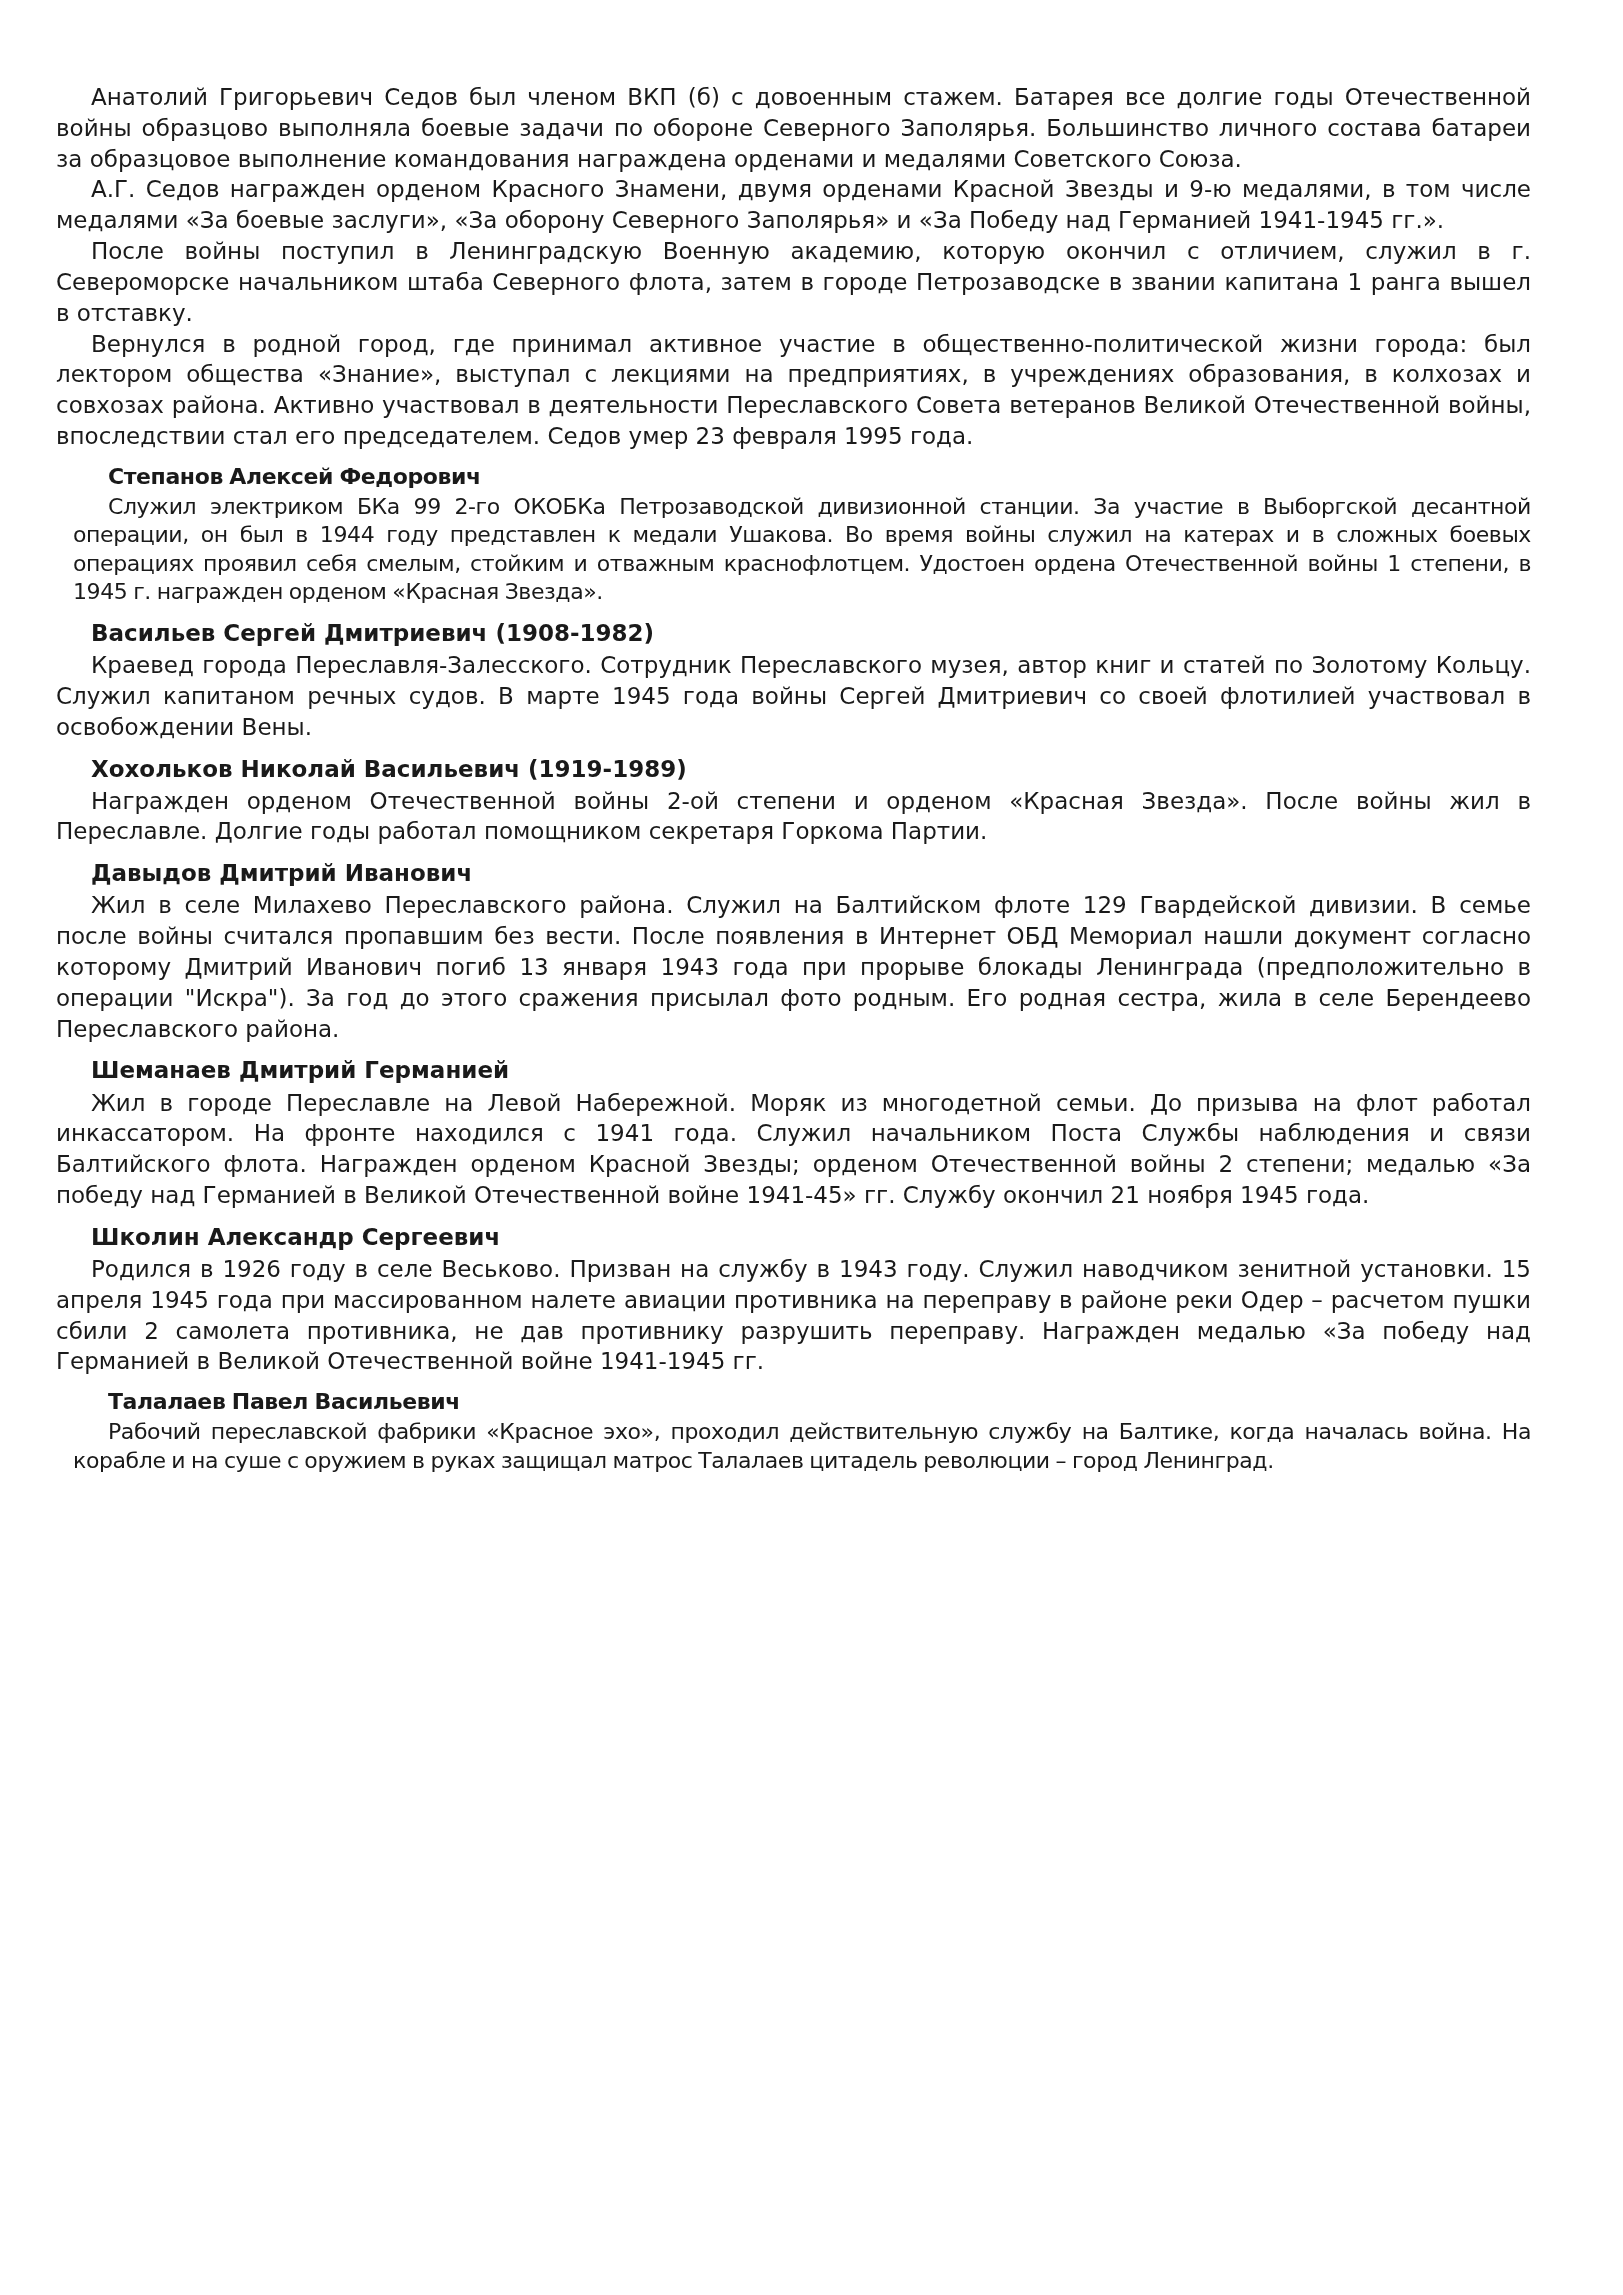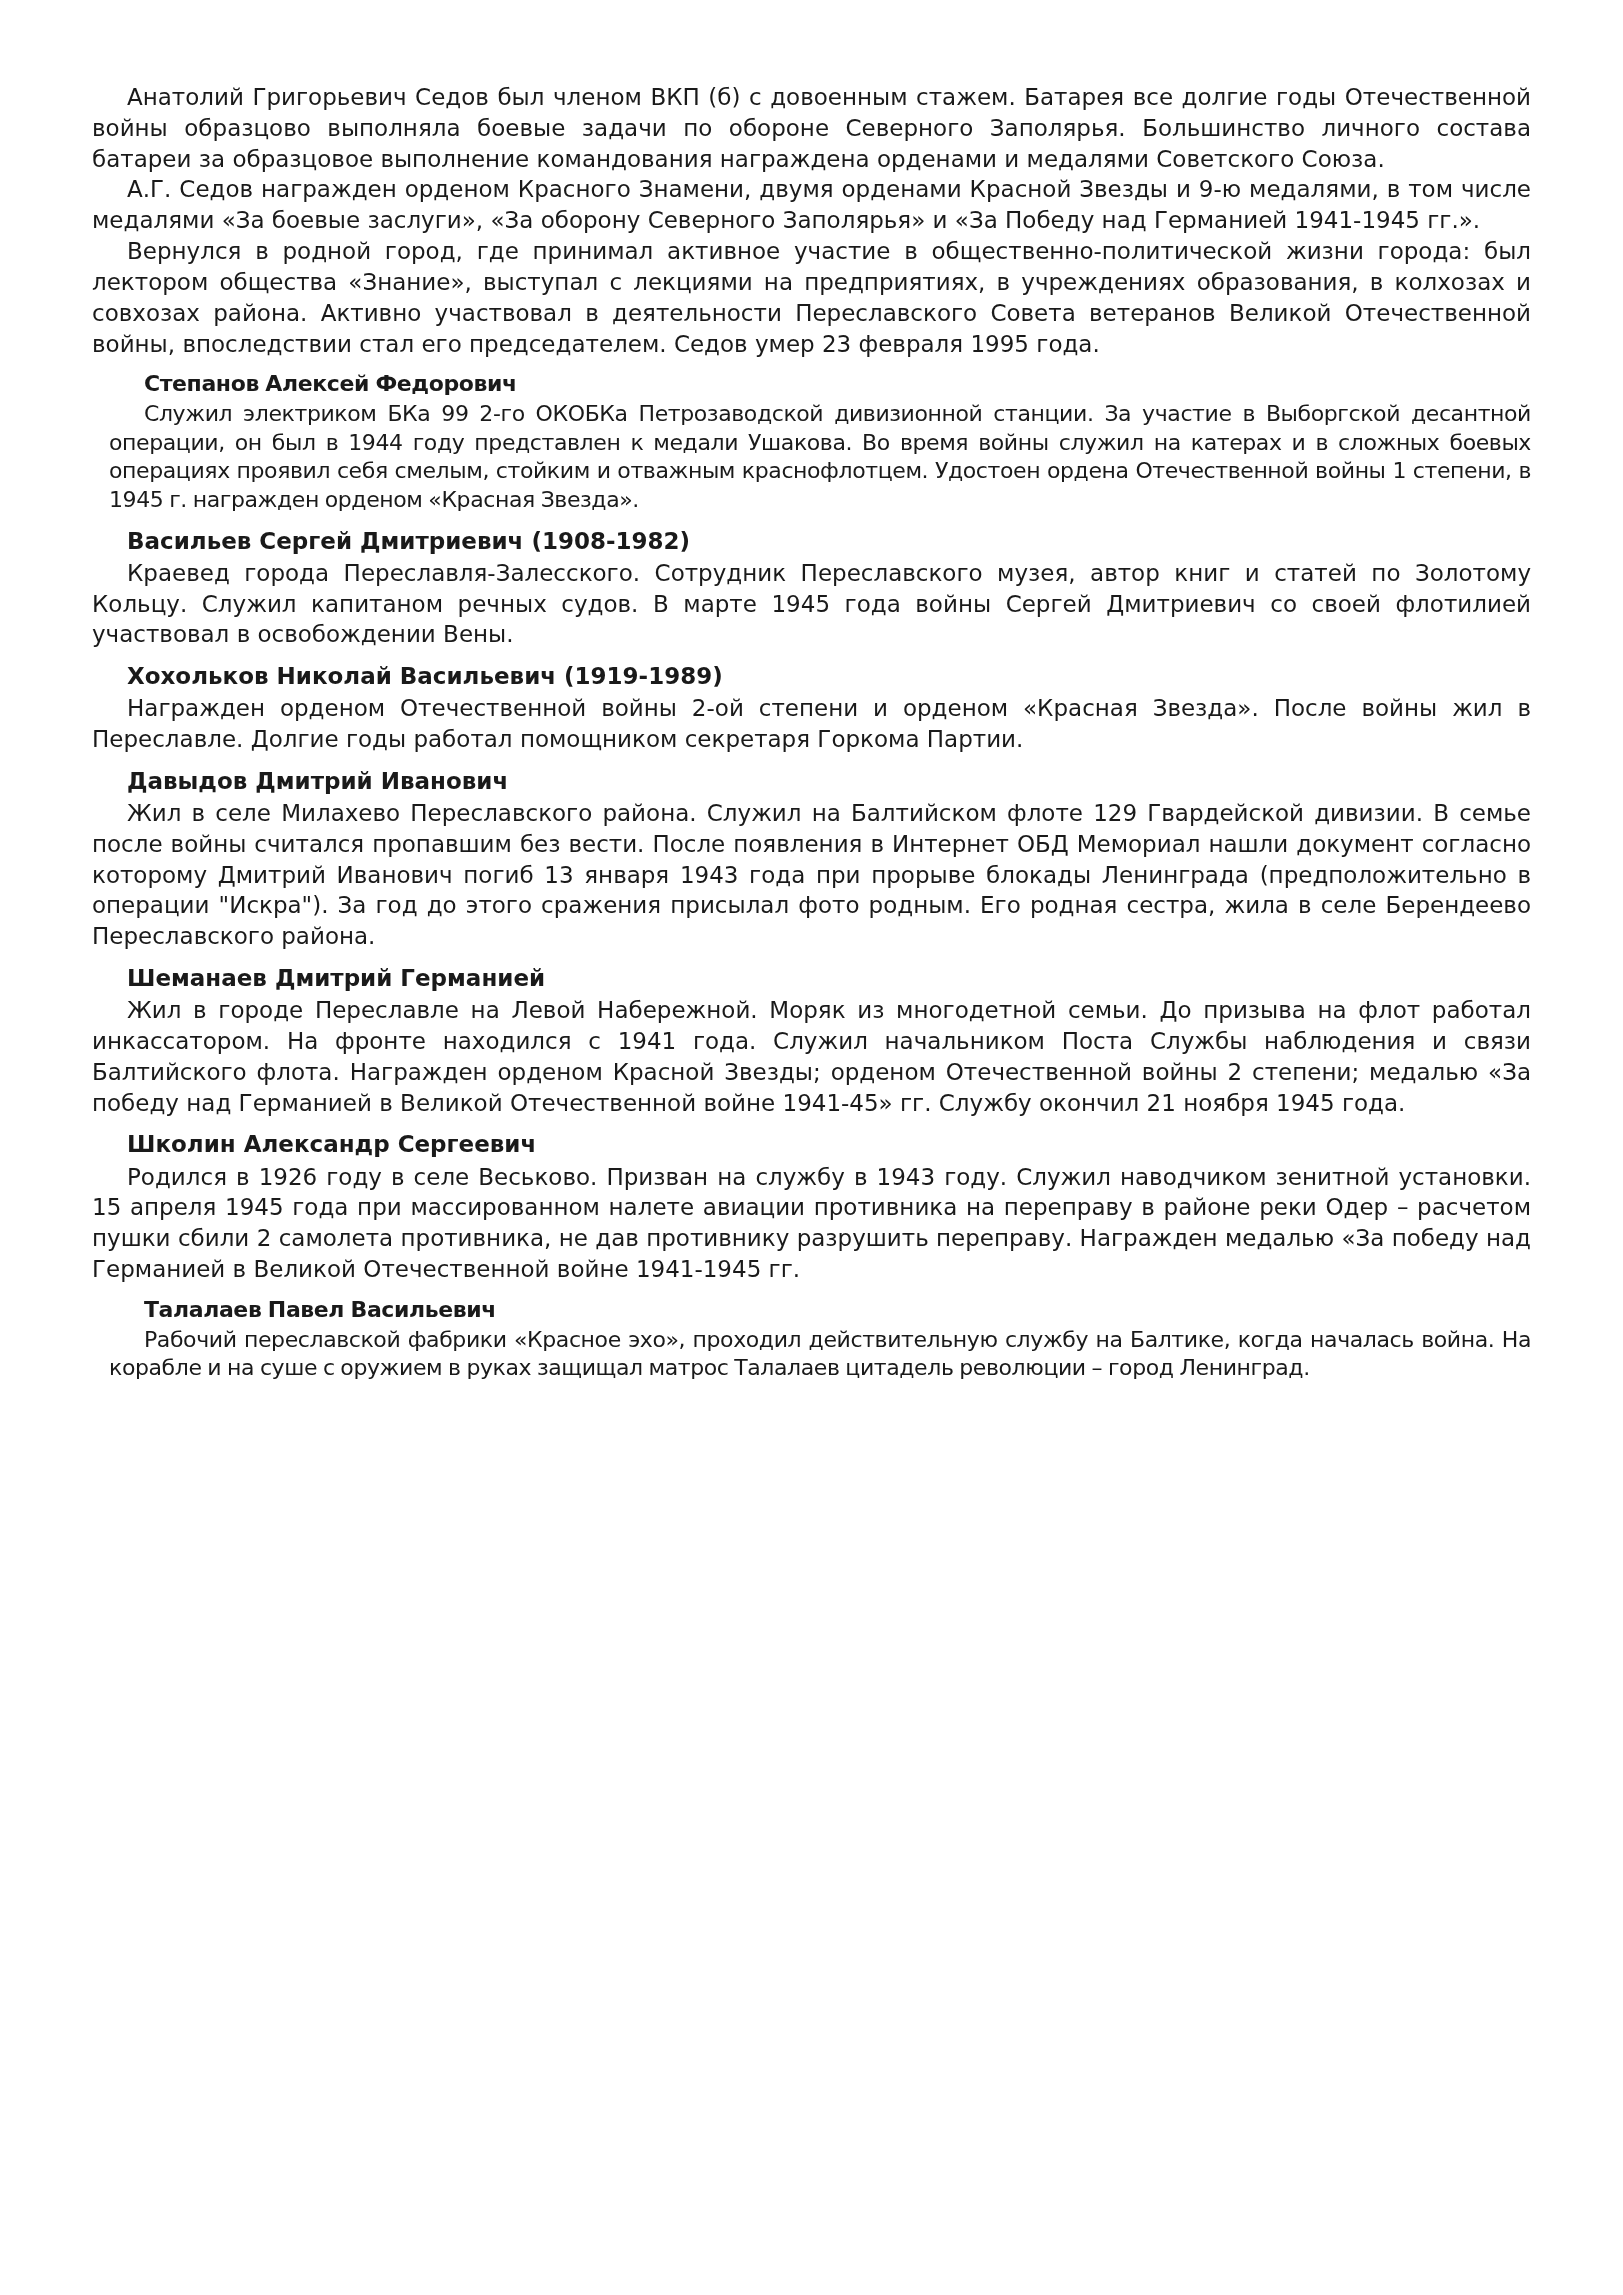--- a/index.html
+++ b/index.html
@@ -10,21 +10,21 @@
   body {
     width: 1623px;
     height: 2295px;
     font-family: "DejaVu Sans", sans-serif;
     color: #1a1a1a;
   }
   .page {
     box-sizing: border-box;
     width: 1623px;
     min-height: 2295px;
-    padding: 82px 92px 52px 92px;
+    padding: 82px 92px 52px 56px;
   }
   .doc {
     font-size: 23px;
     line-height: 1.34;
     text-align: justify;
   }
   p {
     margin: 0;
     text-indent: 35px;
     text-align: justify;
@@ -46,20 +46,21 @@
   }
 </style>
 </head>
 <body>
 
 <div class="page">
   <div class="doc">
 
     <p>Анатолий Григорьевич Седов был членом ВКП (б) с довоенным стажем. Батарея все долгие годы Отечественной войны образцово выполняла боевые задачи по обороне Северного Заполярья. Большинство личного состава батареи за образцовое выполнение командования награждена орденами и медалями Советского Союза.</p>
     <p>А.Г. Седов награжден орденом Красного Знамени, двумя орденами Красной Звезды и 9-ю медалями, в том числе медалями «За боевые заслуги», «За оборону Северного Заполярья» и «За Победу над Германией 1941-1945 гг.».</p>
+    <p>После войны поступил в Ленинградскую Военную академию, которую окончил с отличием, служил в г. Североморске начальником штаба Северного флота, затем в городе Петрозаводске в звании капитана 1 ранга вышел в отставку.</p>
     <p>Вернулся в родной город, где принимал активное участие в общественно-политической жизни города: был лектором общества «Знание», выступал с лекциями на предприятиях, в учреждениях образования, в колхозах и совхозах района. Активно участвовал в деятельности Переславского Совета ветеранов Великой Отечественной войны, впоследствии стал его председателем. Седов умер 23 февраля 1995 года.</p>
 
     <div class="block-condensed">
       <p class="heading">Степанов Алексей Федорович</p>
       <p>Служил электриком  БКа 99 2-го ОКОБКа Петрозаводской дивизионной станции. За участие в Выборгской десантной операции, он был в 1944 году  представлен к медали Ушакова. Во время войны служил на катерах и в сложных боевых операциях проявил себя смелым, стойким и отважным краснофлотцем. Удостоен ордена Отечественной войны 1 степени, в 1945 г. награжден орденом «Красная Звезда».</p>
     </div>
 
     <div>
       <p class="heading">Васильев Сергей Дмитриевич (1908-1982)</p>
       <p>Краевед города Переславля-Залесского. Сотрудник Переславского музея, автор книг и статей по Золотому Кольцу. Служил капитаном речных судов. В марте 1945 года  войны Сергей Дмитриевич со своей флотилией участвовал в освобождении Вены.</p>

